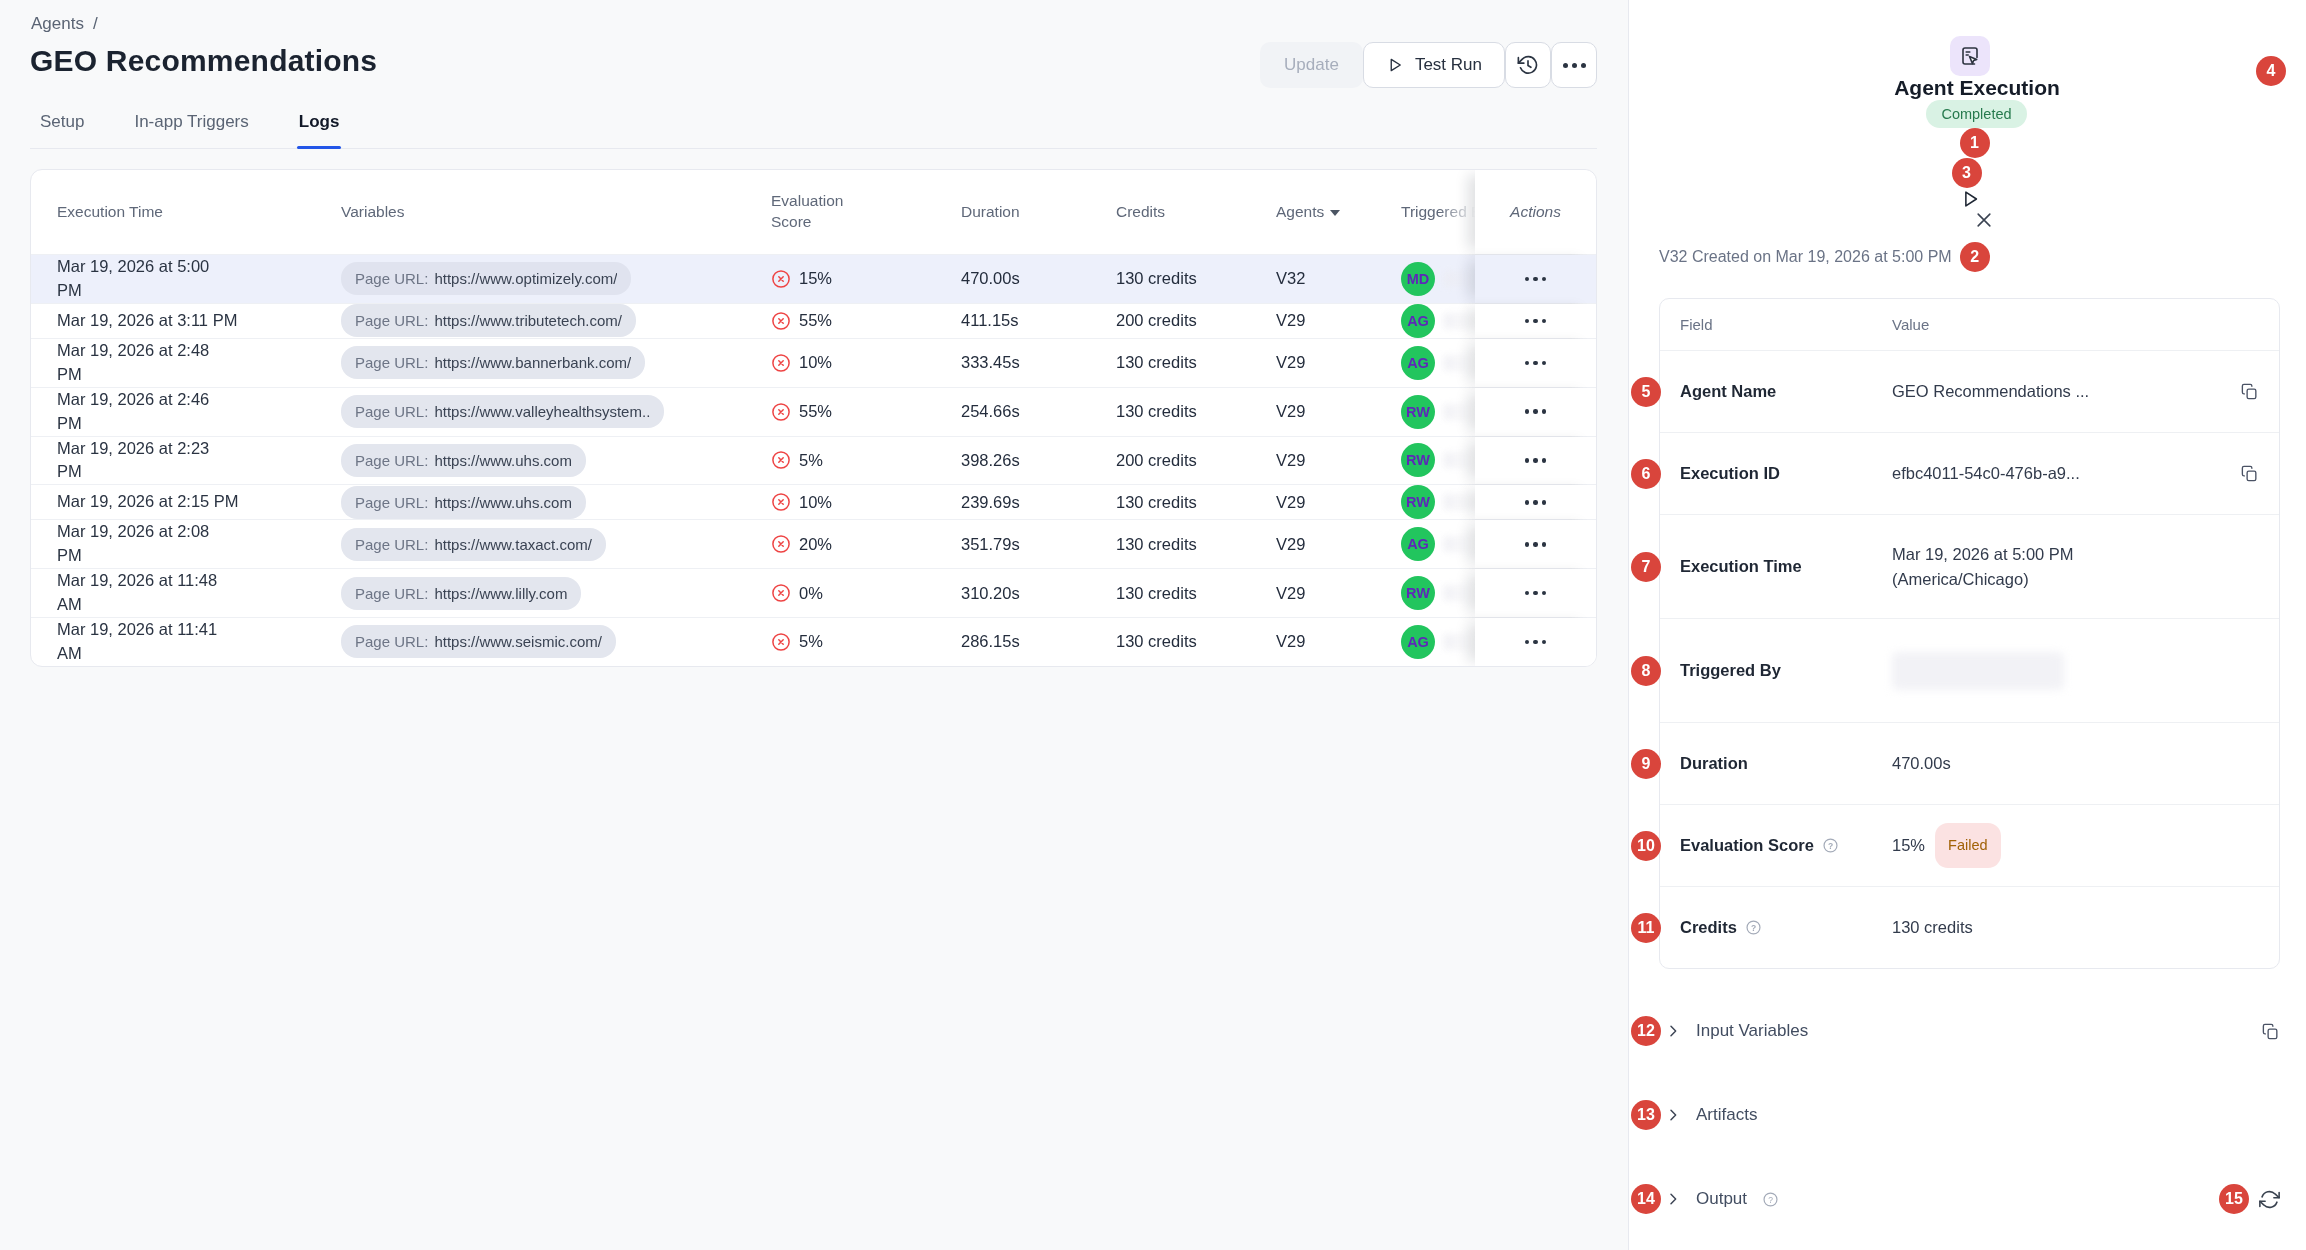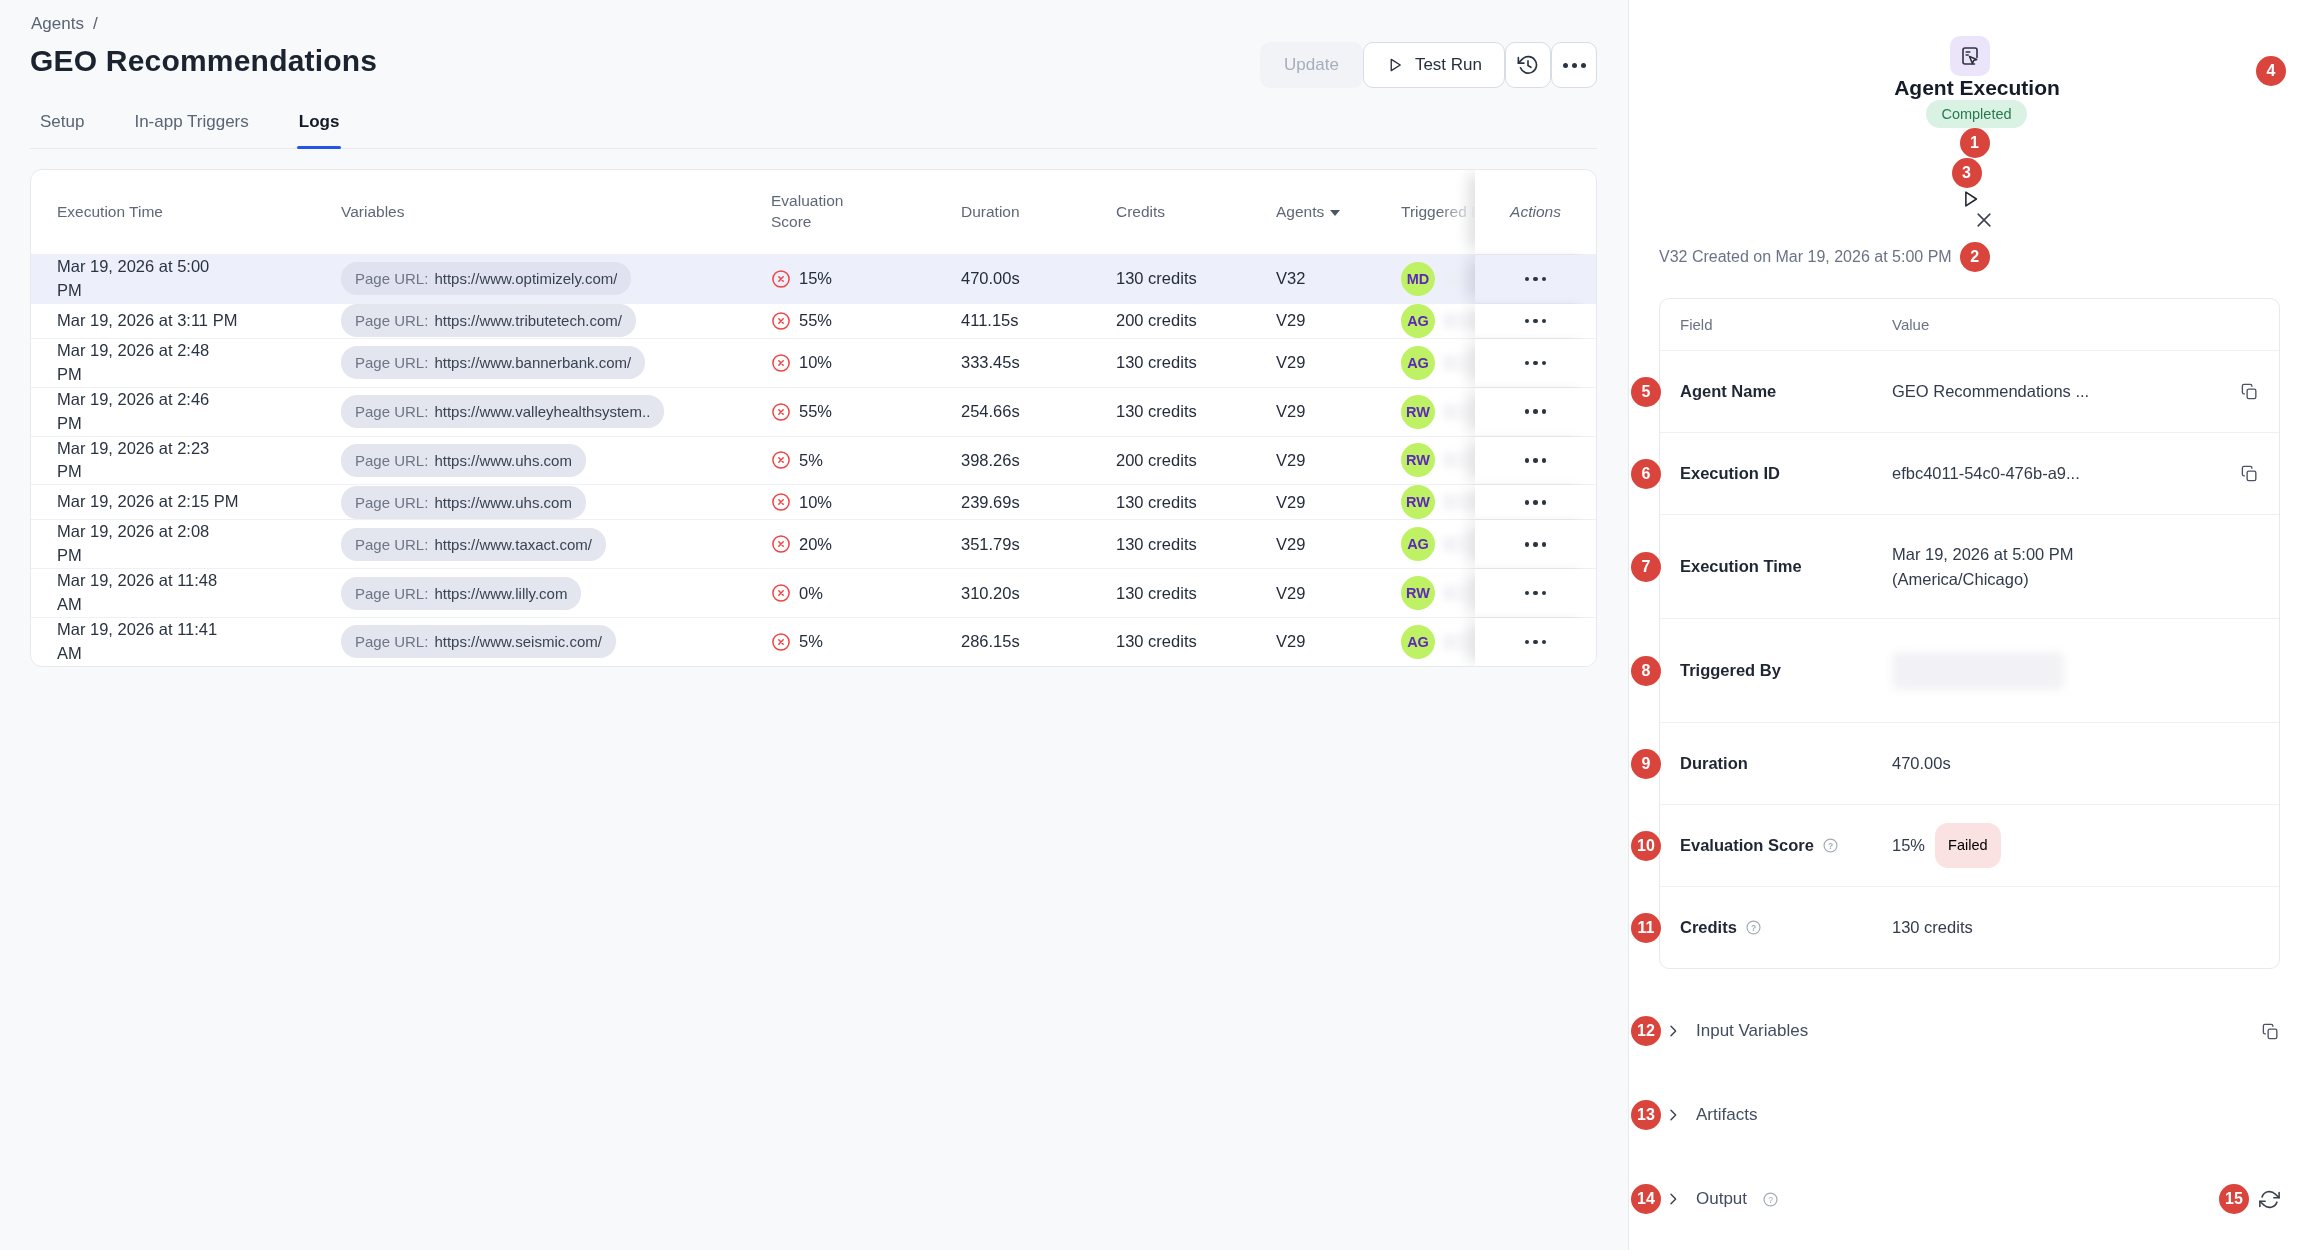--- a/index.html
+++ b/index.html
@@ -51,21 +51,21 @@
               border-top:6px solid #4b5563;margin-top:2px;}
 
   .body-row{--rowbg:#fff;border-top:1px solid #eef0f4;font-size:16.5px;color:#242d3d;}
   .body-row.selected{--rowbg:#edf0fb;background:#edf0fb;}
   .time-cell{line-height:1.45;color:#2a3342;}
   .pill{display:inline-flex;gap:6px;align-items:center;background:#e3e6ee;border-radius:16px;
         padding:8px 14px;font-size:15px;max-width:404px;white-space:nowrap;}
   .body-row.selected .pill{background:#e0e3ef;}
   .pill .pl{color:#6d7586;}
   .pill .pv{color:#3a4353;overflow:hidden;text-overflow:clip;}
-  .avatar{width:34px;height:34px;border-radius:50%;background:#bef264;color:#5e28b8;font-size:14.5px;
+  .avatar{width:34px;height:34px;border-radius:50%;background:#22c55e;color:#5e28b8;font-size:14.5px;
           font-weight:600;display:inline-flex;align-items:center;justify-content:center;flex-shrink:0;}
   .redacted-name{display:inline-block;width:52px;height:16px;margin-left:9px;border-radius:4px;
           background:#ececf2;filter:blur(3px);opacity:.85;}
   .row-dots{background:none;border:none;display:flex;gap:4px;cursor:pointer;padding:10px;}
   .row-dots i{width:4.5px;height:4.5px;border-radius:50%;background:#2b3442;}
 
   
   .panel{position:absolute;left:1628px;top:0;width:678px;height:1250px;background:#fff;
          border-left:1px solid #e7e9ef;box-sizing:border-box;padding:0 26px 0 30px;}
   .panel-header{display:flex;align-items:center;margin-top:36px;flex-direction:column;}
@@ -87,21 +87,21 @@
   .f-hdr{display:grid;grid-template-columns:212px 1fr;padding:17px 20px;font-size:15px;color:#6a7386;
          border-bottom:1px solid #eef0f3;}
   .f-row{display:grid;grid-template-columns:212px 1fr;align-items:center;padding:0 20px;min-height:81px;
          border-bottom:1px solid #eef0f3;position:relative;}
   .f-row:last-child{border-bottom:none;}
   .f-row.tall{min-height:103px;}
   .f-label{font-size:16.5px;font-weight:600;color:#1f2734;display:flex;align-items:center;gap:8px;}
   .f-value{font-size:16.5px;color:#323b4c;display:flex;align-items:center;gap:10px;line-height:1.5;}
   .f-value .copy-btn{margin-left:auto;}
   .copy-btn,.icon-plain{background:none;border:none;padding:0;cursor:pointer;display:flex;align-items:center;}
-  .fail-badge{background:#fbe2e2;color:#000000;font-size:14.5px;border-radius:13px;padding:12px 13px;}
+  .fail-badge{background:#fbe2e2;color:#a16207;font-size:14.5px;border-radius:13px;padding:12px 13px;}
   .redacted-block{width:172px;height:38px;border-radius:6px;background:#f2f2f6;filter:blur(4px);}
   .row-badge{position:absolute;left:-29px;top:50%;transform:translateY(-50%);}
 
   .sections{margin-top:20px;}
   .section-row{height:84px;display:flex;align-items:center;gap:15px;position:relative;padding-left:6px;cursor:pointer;}
   .section-row .sec-badge{position:absolute;left:-28px;top:50%;transform:translateY(-50%);}
   .section-label{font-size:17px;color:#424d61;font-weight:500;}
   .sec-right{margin-left:auto;display:flex;align-items:center;gap:10px;}
   svg{display:block;}
 </style>

